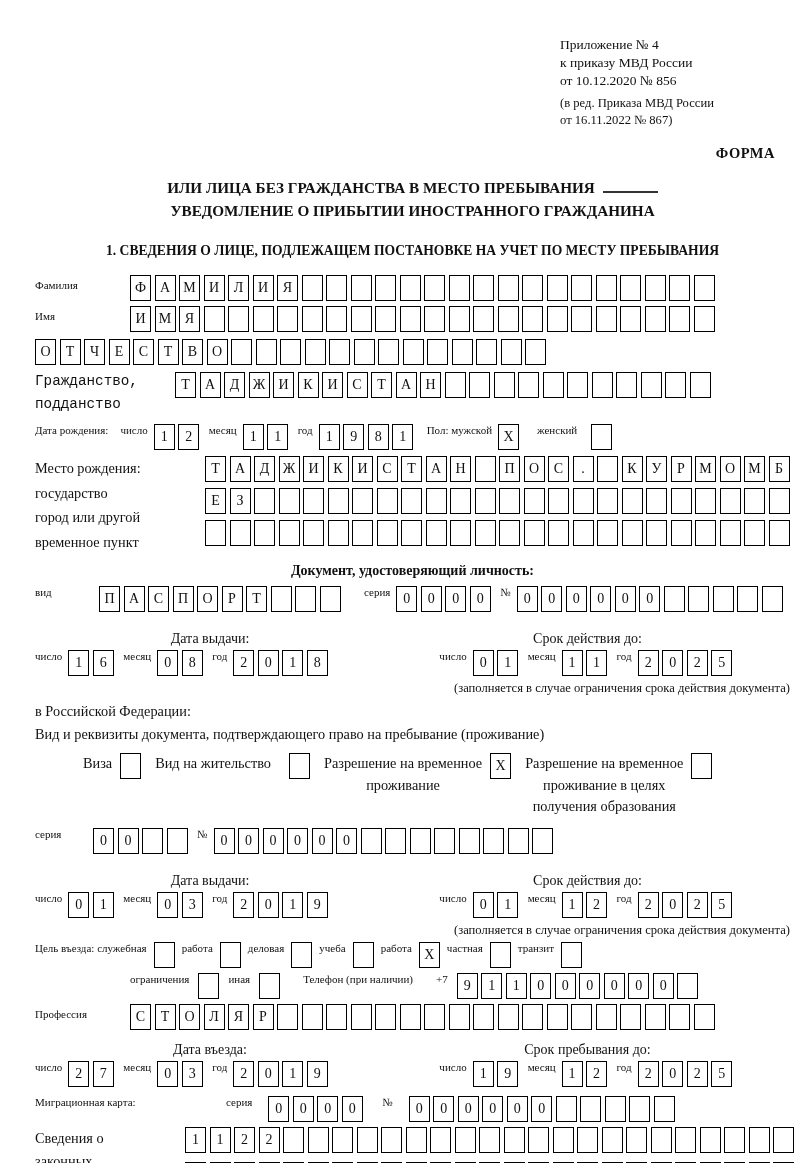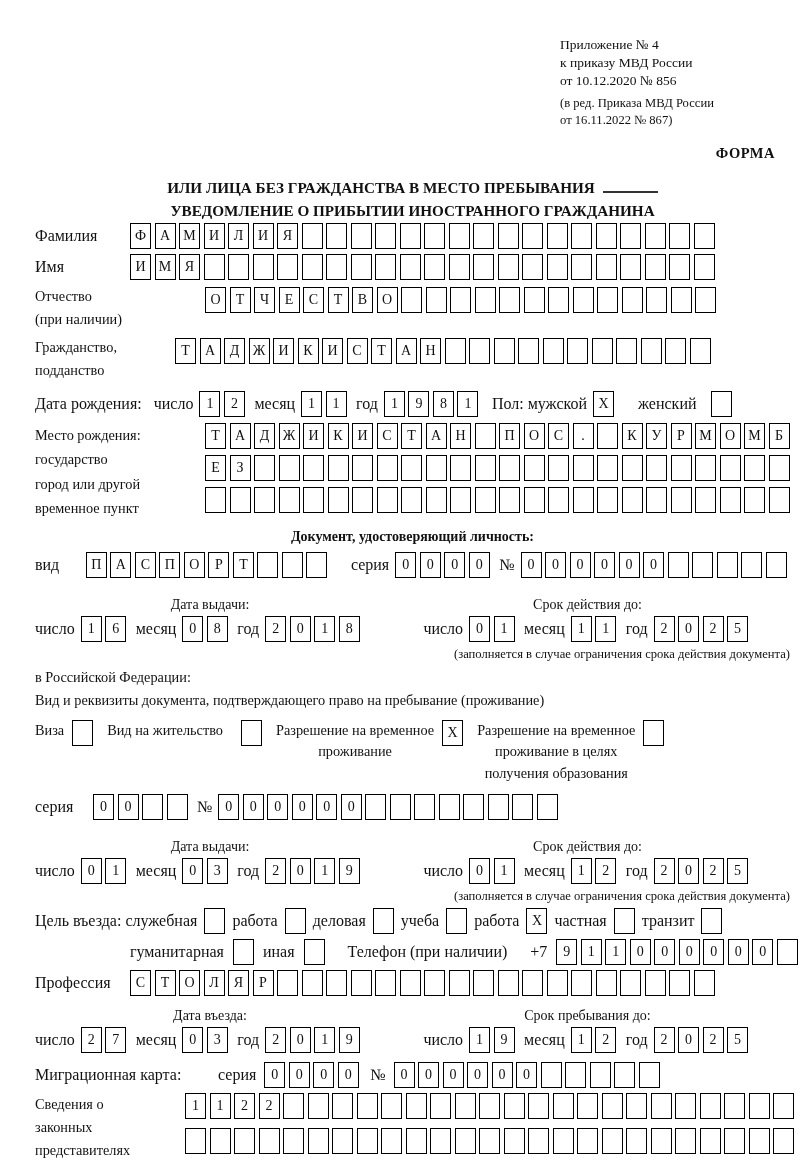--- a/index.html
+++ b/index.html
@@ -10,42 +10,42 @@
     color:#111;overflow:hidden;position:relative;background:#fff;
   }
   .annot{margin-left:525px;width:245px;font-size:13.5px;line-height:1.34;}
   .annot2{font-size:12.6px;line-height:1.32;}
   .annot2.first{margin-top:5px;}
   .forma{font-weight:bold;font-size:14.5px;text-align:right;padding-right:30px;margin-top:16px;letter-spacing:.5px;}
   .title{text-align:center;font-weight:bold;font-size:15.2px;line-height:1.55;margin-top:12px;}
   .blank-line{display:inline-block;width:55px;border-bottom:2px solid #333;height:14px;margin-left:8px;vertical-align:baseline;}
   .sec{font-weight:bold;font-size:13.6px;text-align:center;margin-top:20px;margin-bottom:16px;}
   .row{display:flex;align-items:flex-start;margin-bottom:5px;}
-  .inline-row{display:flex;align-items:center;flex-wrap:nowrap;gap:6px;margin-bottom:5px;}
-  .lbl{font-size:16px;white-space:nowrap;}
+  .inline-row{display:flex;flex-wrap:nowrap;gap:6px;margin-bottom:5px;}
+  .lbl{font-size:11px;white-space:nowrap;}
   .lbl-block{font-size:14.3px;line-height:1.62;flex:0 0 auto;}
   .w95{flex:0 0 95px;padding-top:4px;}
   .w170{flex:0 0 170px;}
-  .w140{flex:0 0 140px;}
+  .w140{flex:0 0 140px;font-family:Liberation Mono, monospace;}
   .cells{display:inline-flex;flex-wrap:nowrap;flex:0 0 auto;}
   .cell{
     width:19px;height:24px;border:1.5px solid #000;margin-right:3.5px;
     display:inline-flex;align-items:center;justify-content:center;
     font-size:14px;flex:0 0 auto;background:#fff;box-sizing:content-box;
   }
   .checkbox{margin-right:0;}
   .mb{margin-bottom:6px;}
   .doc-head{text-align:center;font-weight:bold;font-size:14px;margin:8px 0 7px 0;}
   .dates{display:flex;margin-bottom:4px;margin-top:19px;}
   .d-left{flex:0 0 350px;}
   .d-right{flex:1 1 auto;}
   .d-head{font-size:14px;text-align:center;margin-bottom:3px;}
   .d-note{font-size:12.6px;text-align:right;margin-top:3px;white-space:nowrap;}
   .res-head{font-size:14.3px;line-height:1.6;}
-  .opts{display:flex;align-items:flex-start;gap:14px;margin-top:8px;margin-bottom:10px;}
+  .opts{display:flex;align-items:flex-start;gap:14px;margin-top:8px;margin-bottom:10px;margin-left:48px;}
   .opt{display:flex;align-items:flex-start;gap:8px;}
   .opt-text{font-size:14.3px;text-align:center;line-height:1.5;}
   .indent{margin-left:95px;}
   .gap-l{margin-left:14px;}
 </style>
 </head>
 <body>
 
 <div class="page">
 
@@ -56,20 +56,21 @@
     <div class="annot2 first">(в ред. Приказа МВД России</div>
     <div class="annot2">от 16.11.2022 № 867)</div>
     <div class="forma">ФОРМА</div>
   </div>
 
   <div class="title">
     <div><span>ИЛИ ЛИЦА БЕЗ ГРАЖДАНСТВА В МЕСТО ПРЕБЫВАНИЯ</span><span class="blank-line"></span></div>
     <div>УВЕДОМЛЕНИЕ О ПРИБЫТИИ ИНОСТРАННОГО ГРАЖДАНИНА</div>
   </div>
 
+  <div class="sec">1. СВЕДЕНИЯ О ЛИЦЕ, ПОДЛЕЖАЩЕМ ПОСТАНОВКЕ НА УЧЕТ ПО МЕСТУ ПРЕБЫВАНИЯ</div>
 
   <div class="row">
     <div class="lbl w95">Фамилия</div>
     <div class="cells">
         <span class="cell">Ф</span>
         <span class="cell">А</span>
         <span class="cell">М</span>
         <span class="cell">И</span>
         <span class="cell">Л</span>
         <span class="cell">И</span>
@@ -118,24 +119,20 @@
         <span class="cell"></span>
         <span class="cell"></span>
         <span class="cell"></span>
         <span class="cell"></span>
         <span class="cell"></span>
         <span class="cell"></span>
       </div>
   </div>
 
   <div class="row">
-    <div class="lbl-block w170">
-      <div>Отчество</div>
-      <div>(при наличии)</div>
-    </div>
     <div class="cells" style="margin-top:2px">
         <span class="cell">О</span>
         <span class="cell">Т</span>
         <span class="cell">Ч</span>
         <span class="cell">Е</span>
         <span class="cell">С</span>
         <span class="cell">Т</span>
         <span class="cell">В</span>
         <span class="cell">О</span>
         <span class="cell"></span>
@@ -199,21 +196,21 @@
       </span>
     <span class="lbl">год</span>
     <span class="cells">
         <span class="cell">1</span>
         <span class="cell">9</span>
         <span class="cell">8</span>
         <span class="cell">1</span>
       </span>
     <span class="lbl" style="margin-left:4px">Пол: мужской</span>
     <span class="cell checkbox">X</span>
-    <span class="lbl" style="margin-left:18px">женский</span>
+    <span class="lbl" style="margin-left:12px">женский</span>
     <span class="cell checkbox" style="margin-left:8px"></span>
   </div>
 
   <div class="row" style="margin-top:6px">
     <div class="lbl-block w170" style="line-height:1.72">
       <div>Место рождения:</div>
       <div>государство</div>
       <div>город или другой</div>
       <div>временное пункт</div>
     </div>
@@ -498,21 +495,21 @@
     <span class="lbl">учеба</span>
     <span class="cell checkbox"></span>
     <span class="lbl">работа</span>
     <span class="cell checkbox">X</span>
     <span class="lbl">частная</span>
     <span class="cell checkbox"></span>
     <span class="lbl">транзит</span>
     <span class="cell checkbox"></span>
   </div>
   <div class="inline-row indent" style="gap:9px">
-    <span class="lbl">гуманитарная</span>
+    <span class="lbl">ограничения</span>
     <span class="cell checkbox"></span>
     <span class="lbl">иная</span>
     <span class="cell checkbox"></span>
     <span class="lbl gap-l">Телефон (при наличии)</span>
     <span class="lbl gap-l">+7</span>
     <span class="cells">
         <span class="cell">9</span>
         <span class="cell">1</span>
         <span class="cell">1</span>
         <span class="cell">0</span>
@@ -595,21 +592,21 @@
         <span class="cells">
             <span class="cell">2</span>
             <span class="cell">0</span>
             <span class="cell">2</span>
             <span class="cell">5</span>
           </span>
       </div>
     </div>
   </div>
 
-  <div class="inline-row" style="gap:8px">
+  <div class="inline-row" style="gap:16px">
     <span class="lbl" style="width:175px">Миграционная карта:</span>
     <span class="lbl">серия</span>
     <span class="cells">
         <span class="cell">0</span>
         <span class="cell">0</span>
         <span class="cell">0</span>
         <span class="cell">0</span>
       </span>
     <span class="lbl">№</span>
     <span class="cells">

